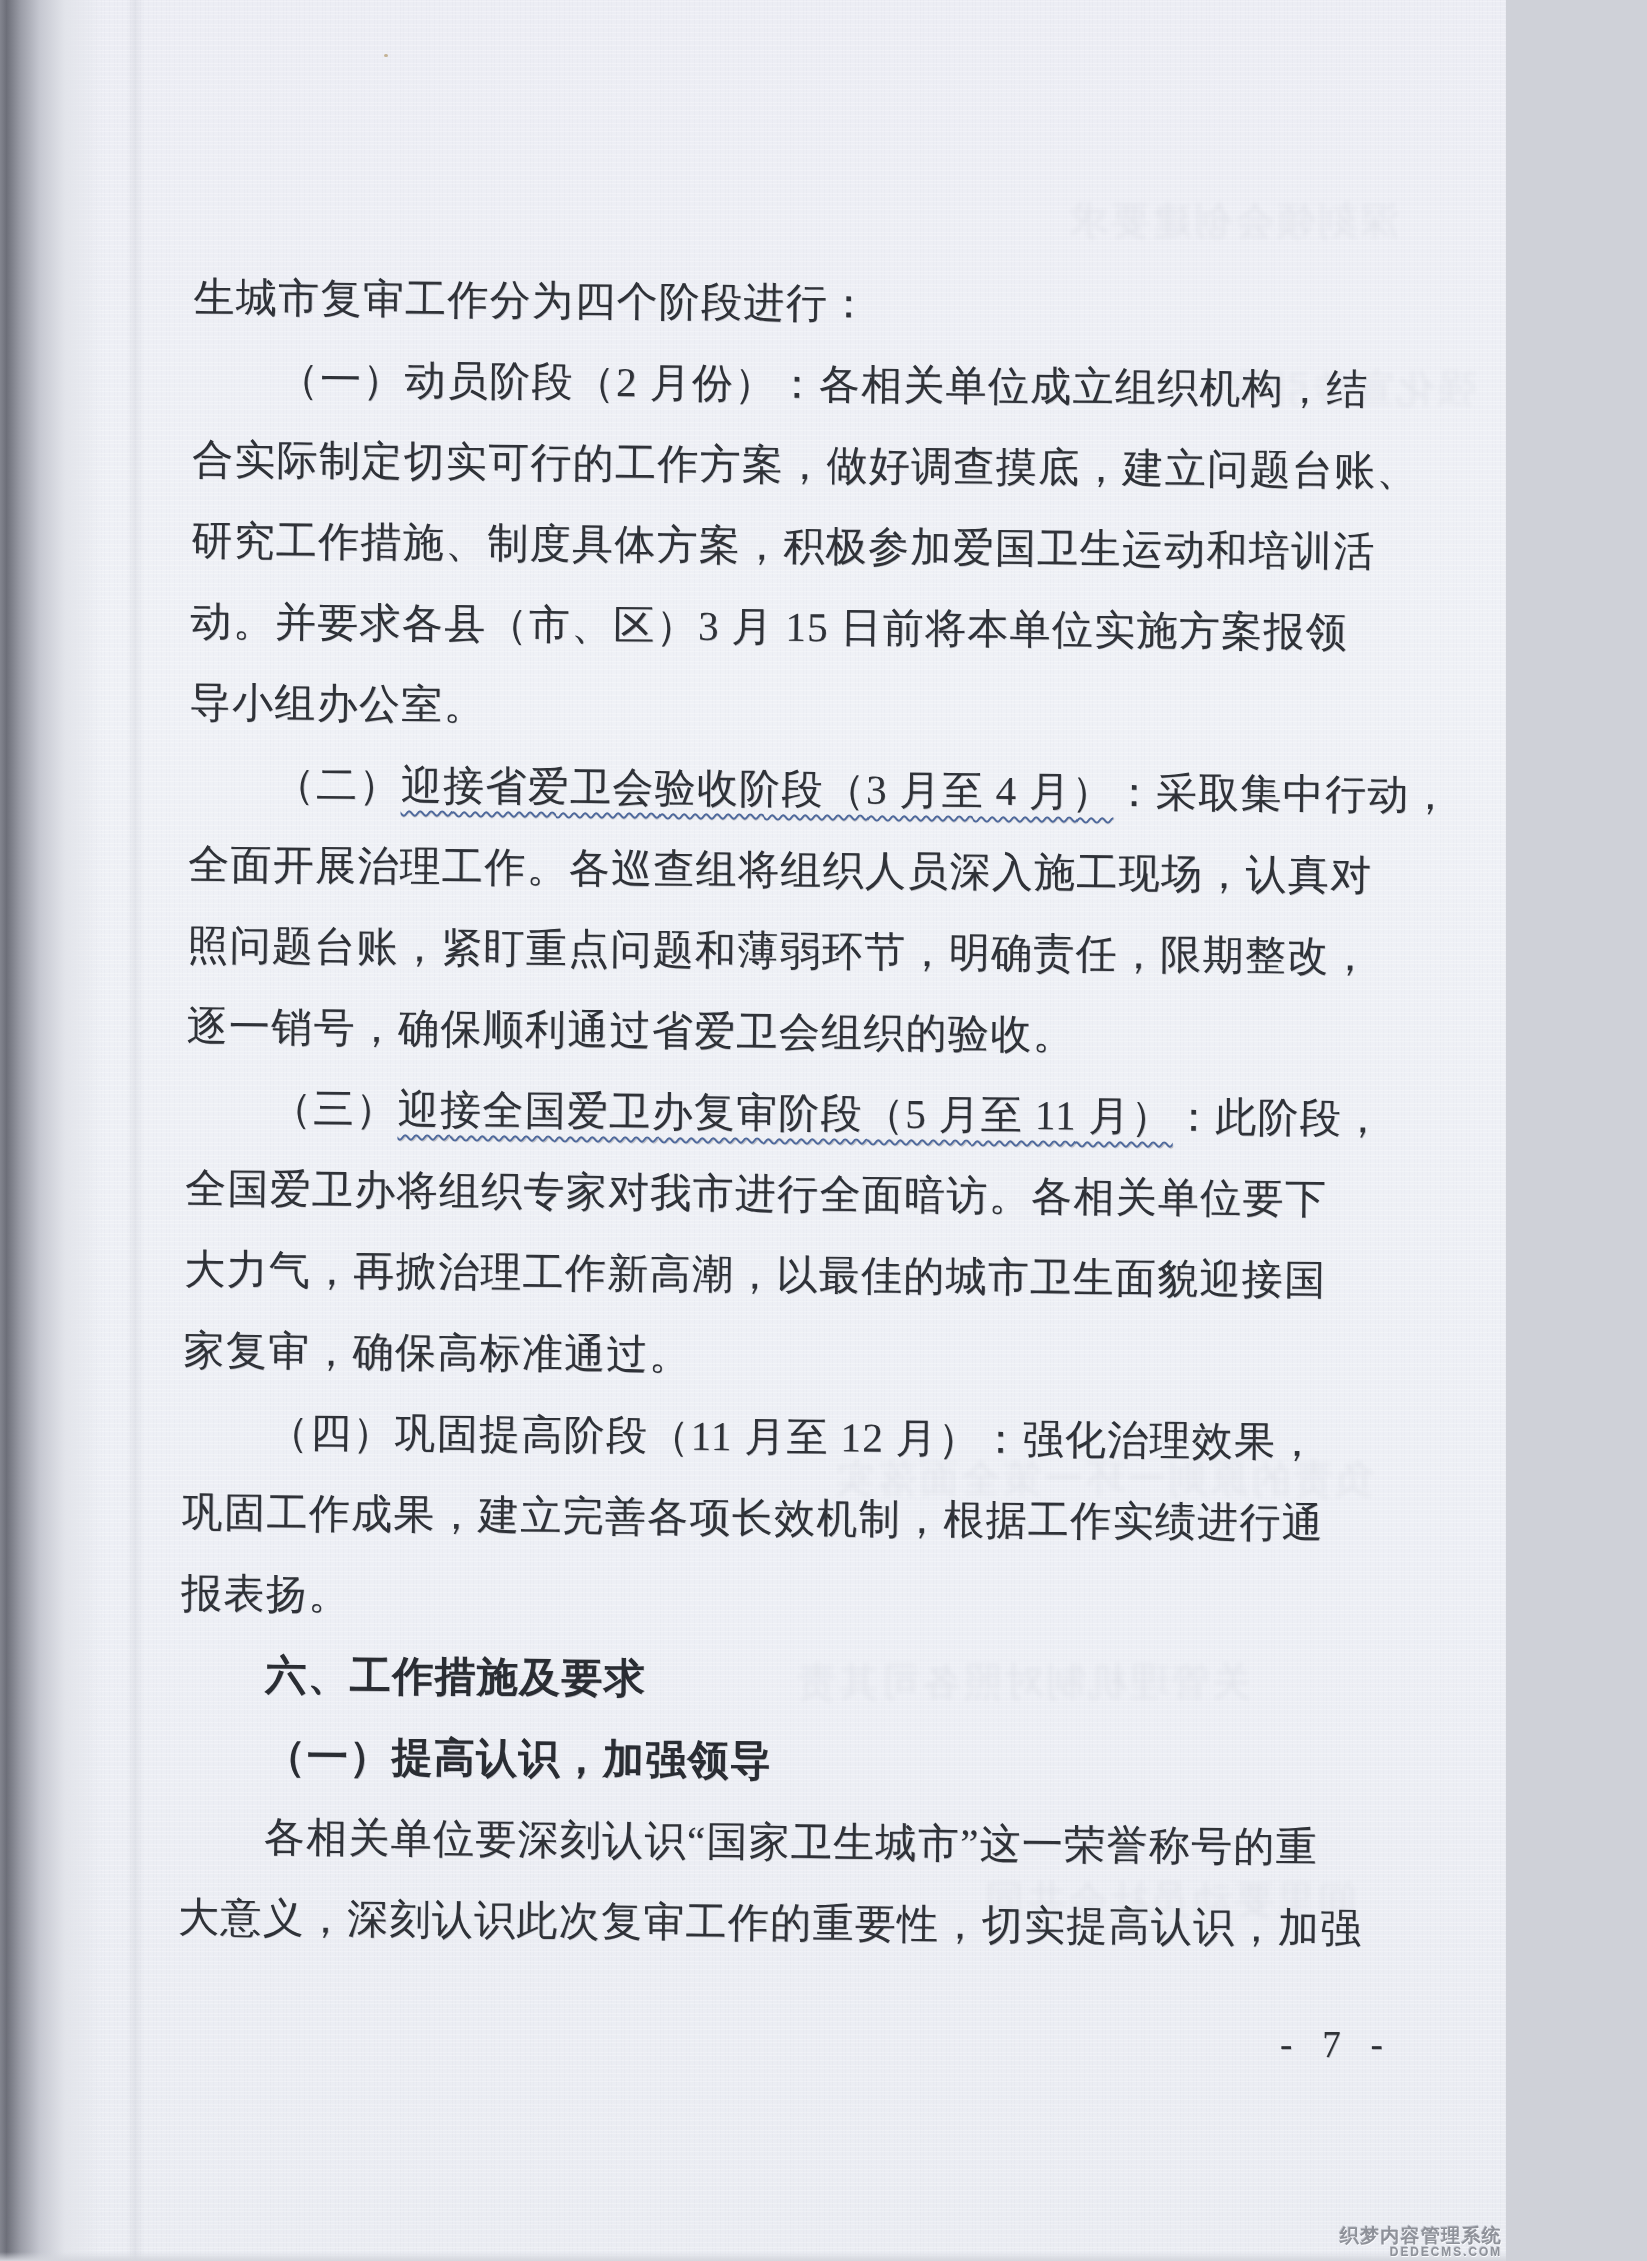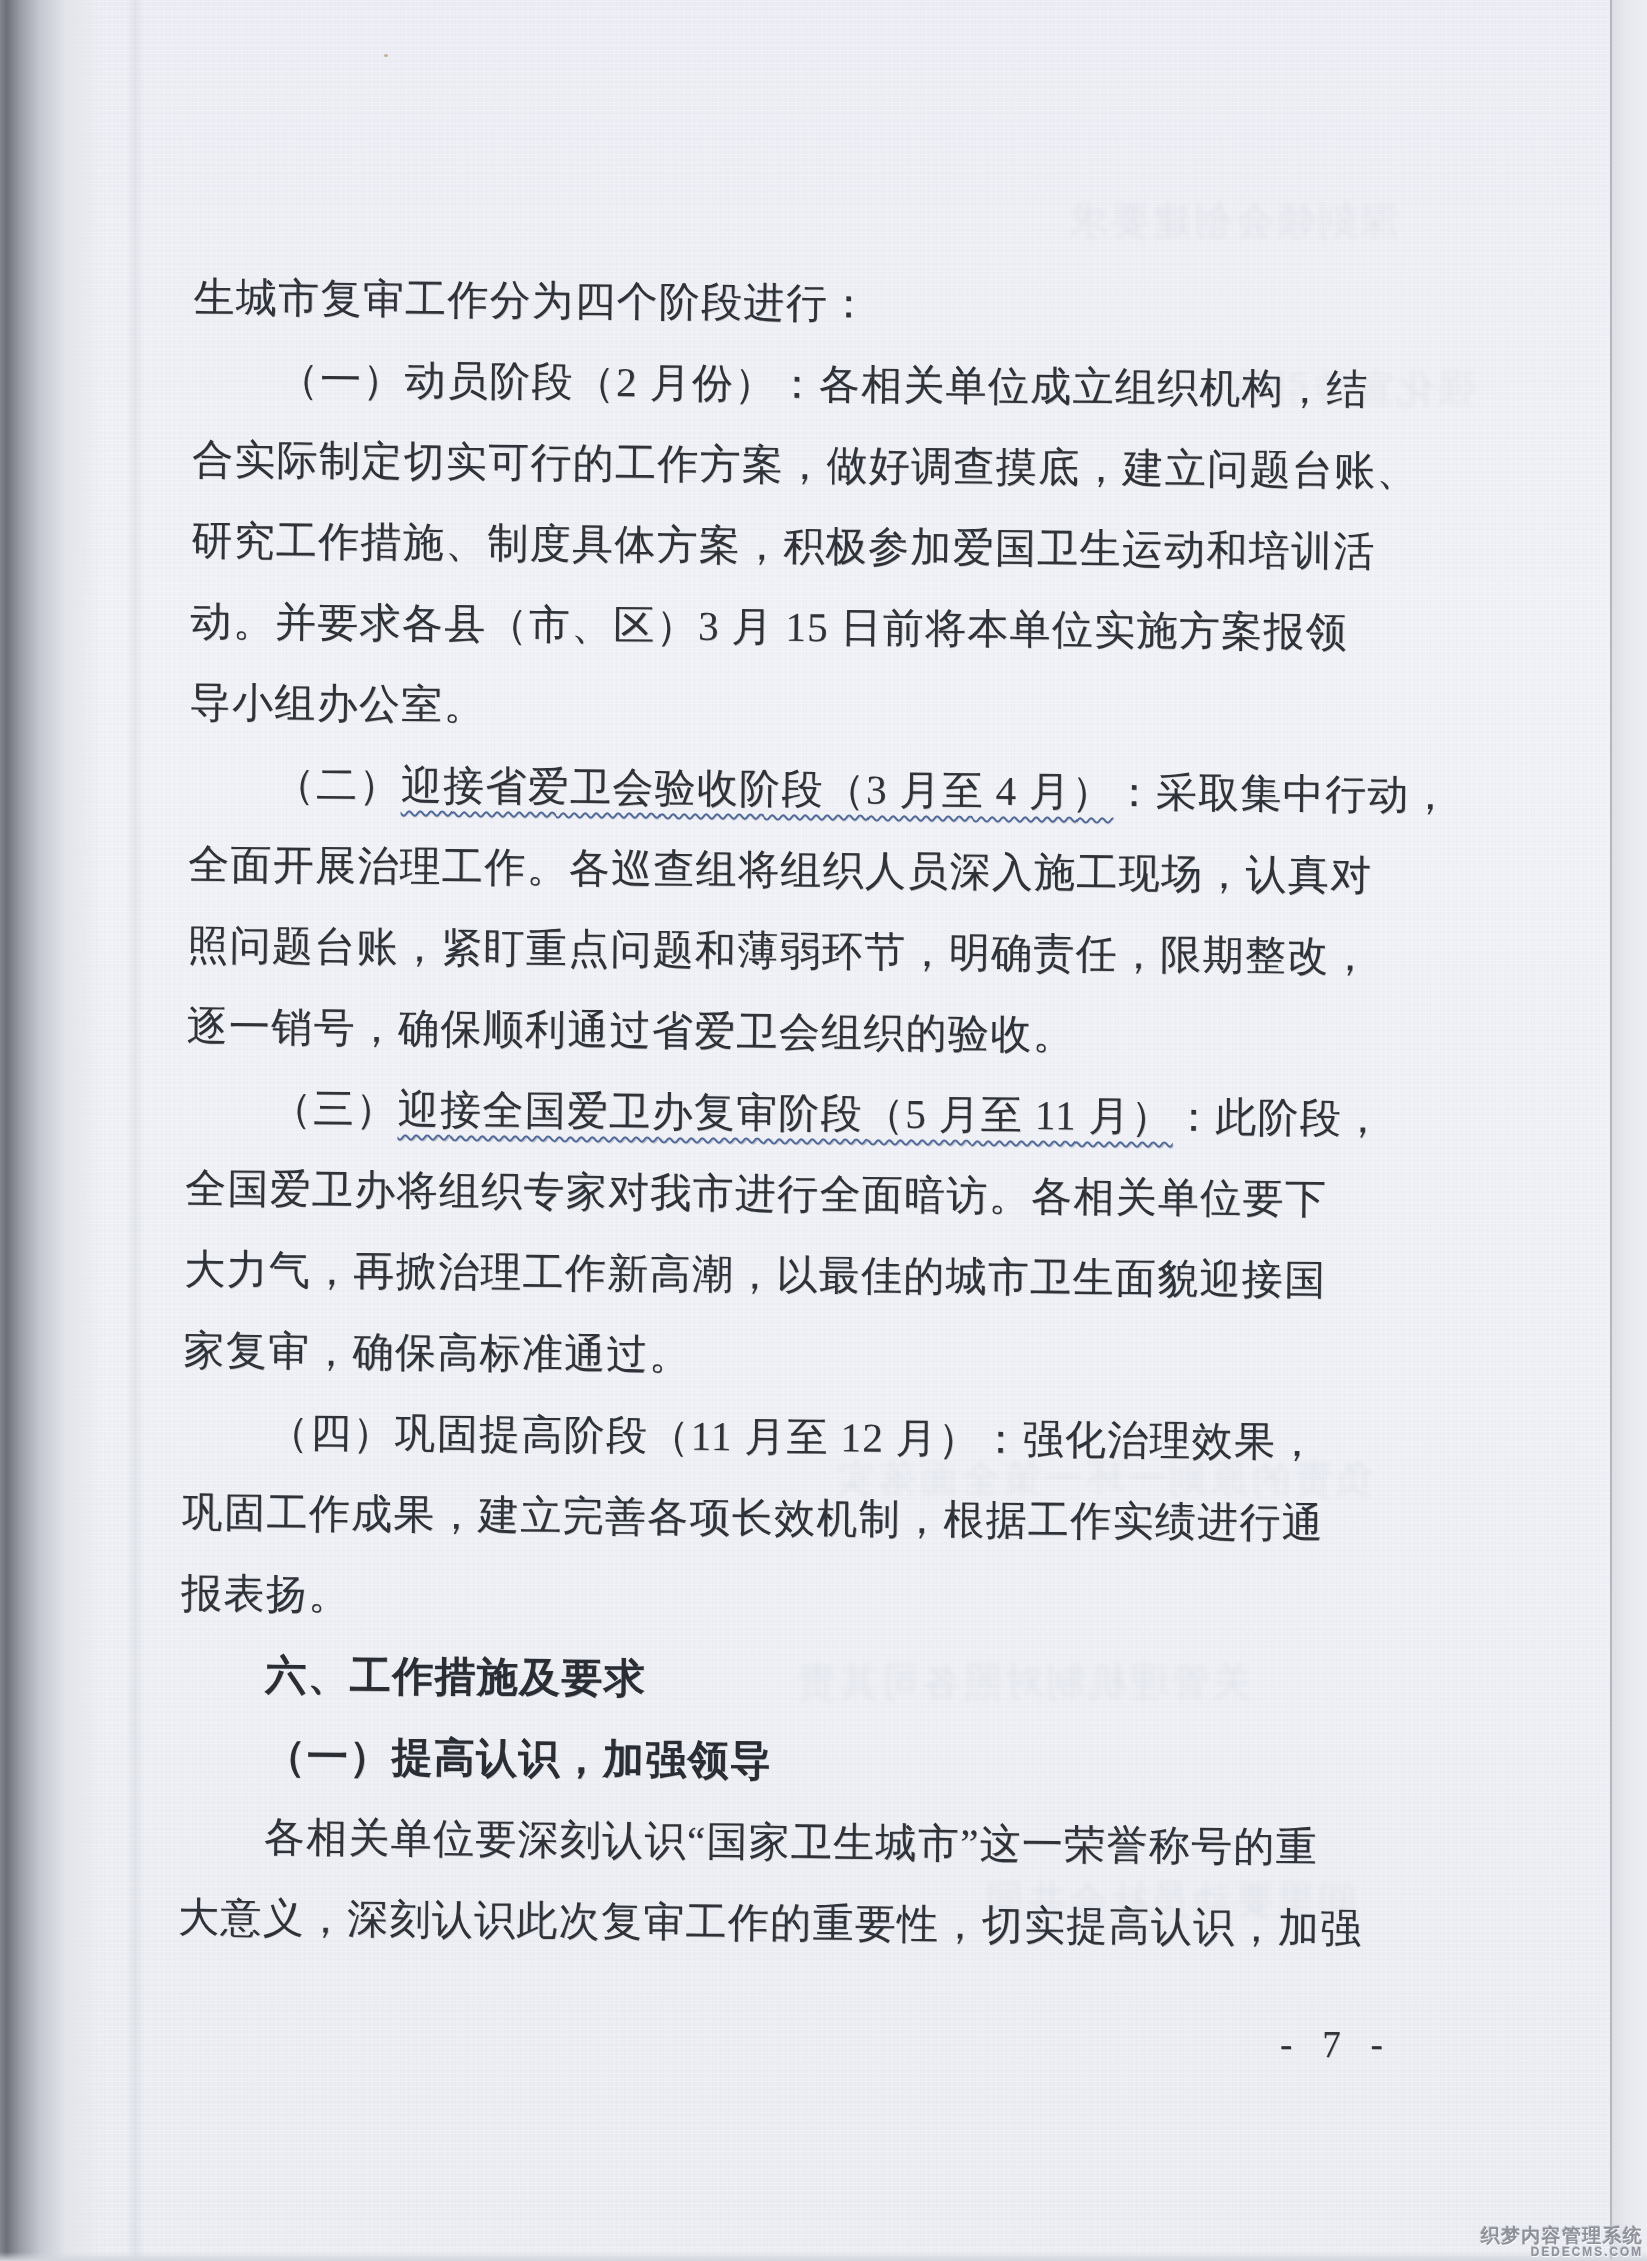--- a/index.html
+++ b/index.html
@@ -1,18 +1,18 @@
 <!DOCTYPE html>
 <html style="font-size:10.3px"><head>
 <meta charset="utf-8">
 <style>
   html,body{margin:0;padding:0;background:#cfd1d8;}
   .page{
     position:relative;
-    width:1647px;height:2261px;
+    width:1506px;height:2261px;
     background:#eef0f6;
     background-image:
       repeating-linear-gradient(0deg, rgba(255,255,255,.25) 0 0.6px, rgba(0,0,0,0) 0.6px 2.6px),
       repeating-linear-gradient(90deg, rgba(176,180,194,.06) 0 0.6px, rgba(0,0,0,0) 0.6px 2.6px),
       linear-gradient(180deg,#ecedf4 0%, #eff1f6 30%, #edeff5 70%, #eaecf2 100%);
     overflow:hidden;
     font-family:"Liberation Serif","DejaVu Serif",serif;
     text-decoration:underline;
   }
   

